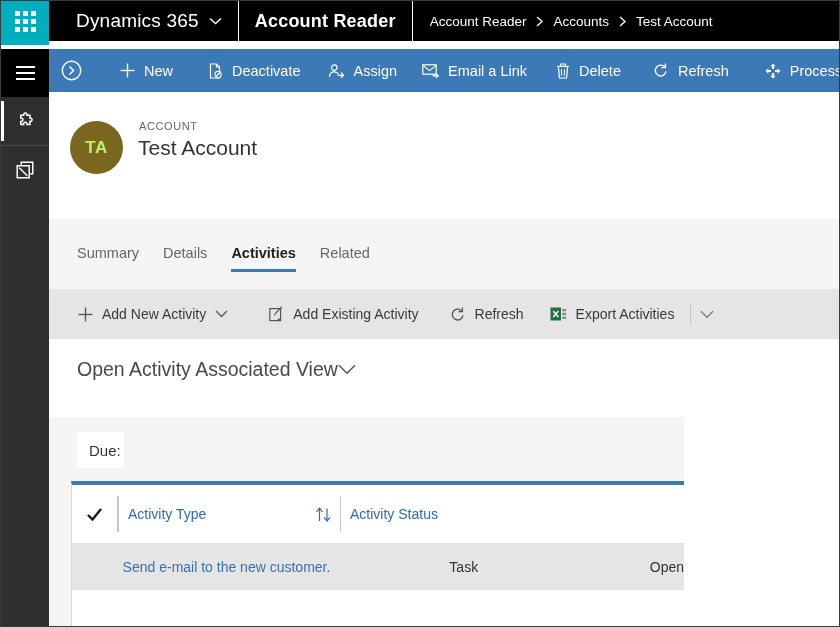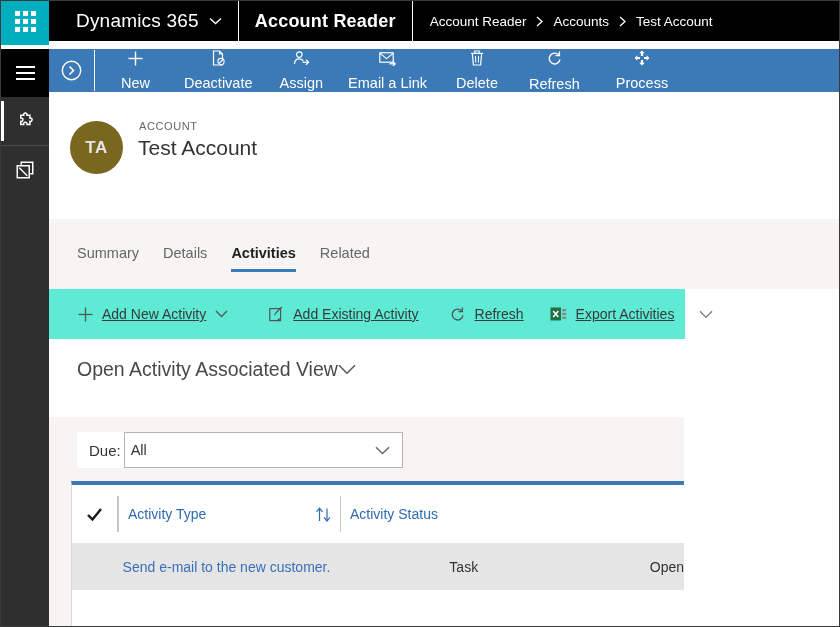--- a/index.html
+++ b/index.html
@@ -18,45 +18,45 @@
   .app-name { font-size:18px; font-weight:600; margin-left:16px; letter-spacing:.2px; }
   .tb-divider2 { width:1px; height:48px; background:#fff; margin-left:16px; }
   .breadcrumb { display:flex; align-items:center; margin-left:17px; font-size:13.5px; gap:10px; }
   .crumb { color:#fff; white-space:nowrap; cursor:pointer; }
   .crumb-sep { display:flex; align-items:center; }
 
   
   .cmdbar { position:absolute; left:48px; top:48px; width:792px; height:43px; background:#3B79B7; display:flex; align-items:center; color:#fff; }
   .cmd-expand { margin-left:12px; display:flex; align-items:center; cursor:pointer; }
   .cmd-sep { width:1px; height:41px; background:#fff; margin-left:12px; }
-  .cmd-item { display:flex; align-items:center; gap:9px; font-size:14.5px; cursor:pointer; white-space:nowrap;flex-direction:column; }
+  .cmd-item { display:flex; align-items:center; gap:9px; font-size:14.5px; cursor:pointer; white-space:nowrap; }
   .cmd-item .ci { display:flex; align-items:center; }
   .ml26{margin-left:26px}.ml34{margin-left:34px}.ml24{margin-left:25px}.ml27{margin-left:27px}
   .ml29{margin-left:29px}.ml36{margin-left:36px}.ml31{margin-left:31px}
 
   
   .sidebar { position:absolute; left:0; top:48px; width:48px; height:579px; background:#2F2F2F; }
   .hamburger { height:48px; background:#000; display:flex; align-items:center; justify-content:center; flex-direction:column; gap:4px; cursor:pointer; }
   .hamburger span { width:19px; height:2px; background:#fff; display:block; }
   .nav-item { position:relative; height:48px; display:flex; align-items:center; justify-content:center; cursor:pointer; }
   .nav-item.selected::before { content:""; position:absolute; left:0; top:4px; bottom:4px; width:3px; background:#fff; }
   .nav-divider { height:1px; background:#4d4d4d; }
 
   
   .content { position:absolute; left:48px; top:91px; width:792px; height:536px; background:#fff; }
 
-  .avatar { position:absolute; left:21px; top:29px; width:53px; height:53px; border-radius:50%; background:#7A671F; color:#e5e5e5; display:flex; align-items:center; justify-content:center; font-size:17px; font-weight:600; letter-spacing:.5px; }
+  .avatar { position:absolute; left:21px; top:29px; width:53px; height:53px; border-radius:50%; background:#7A671F; color:#bef264; display:flex; align-items:center; justify-content:center; font-size:17px; font-weight:600; letter-spacing:.5px; }
   .entity-label { position:absolute; left:90px; top:28px; font-size:11px; color:#666; letter-spacing:.6px; }
   .record-name { position:absolute; left:89px; top:44px; font-size:21px; font-weight:400; color:#333; }
 
   .tabstrip { position:absolute; left:0; top:127px; width:792px; height:70px; background:#F6F5F4; display:flex; align-items:center; padding-left:28px; }
   .tab { font-size:14.5px; color:#666; margin-right:24px; padding:9px 0 8px; border-bottom:3px solid transparent; cursor:pointer; }
   .tab.selected { color:#1f1f1f; font-weight:700; border-bottom-color:#3B79B7; }
 
-  .subgrid-toolbar { position:absolute; left:0; top:197px; width:636px; height:50px; background:#5eead4; display:flex; align-items:center; color:#3a3a3a;text-decoration:underline; }
+  .subgrid-toolbar { position:absolute; left:0; top:197px; width:792px; height:50px; background:#e5e5e5; display:flex; align-items:center; color:#3a3a3a; }
   .tool-item { display:flex; align-items:center; gap:9px; font-size:14px; cursor:pointer; white-space:nowrap; }
   .tool-item .ti { display:flex; align-items:center; }
   .t-ml29{margin-left:29px}.t-ml40{margin-left:40px}.t-ml30{margin-left:30px}.t-ml26{margin-left:26px}
   .tool-sep { width:1px; height:22px; background:#c8c6c4; margin-left:16px; }
   .tool-more { margin-left:9px; display:flex; align-items:center; cursor:pointer; }
 
   .view-selector { position:absolute; left:28px; top:266px; display:flex; align-items:center; cursor:pointer; }
   .view-title { font-size:19.5px; color:#494949; font-weight:400; }
 
   .lower { position:absolute; left:0; top:325px; width:635px; height:211px; background:#F6F5F4; }
@@ -323,28 +323,20 @@
         <svg width="18" height="11" viewBox="0 0 18 11">
             <polyline points="1,1.3 9,9.3 17,1.3" fill="none" stroke="#555" stroke-width="1.5"></polyline>
           </svg>
       </span>
     </div>
 
     <div class="lower">
 
       <div class="due-filter">
         <div class="due-label">Due:</div>
-        <div class="due-select">
-          <span>All</span>
-          <span>
-            <svg width="15" height="9" viewBox="0 0 15 9">
-                <polyline points="1,1.2 7.5,7.6 14,1.2" fill="none" stroke="#666" stroke-width="1.4"></polyline>
-              </svg>
-          </span>
-        </div>
       </div>
 
       <div class="grid">
 
         <div class="grid-header">
           <div class="gh-check">
             <span>
               <svg width="17" height="15" viewBox="0 0 17 15">
                   <polyline points="2,8 6.5,12.5 15,2" fill="none" stroke="#1b1a19" stroke-width="2.4"></polyline>
                 </svg>

